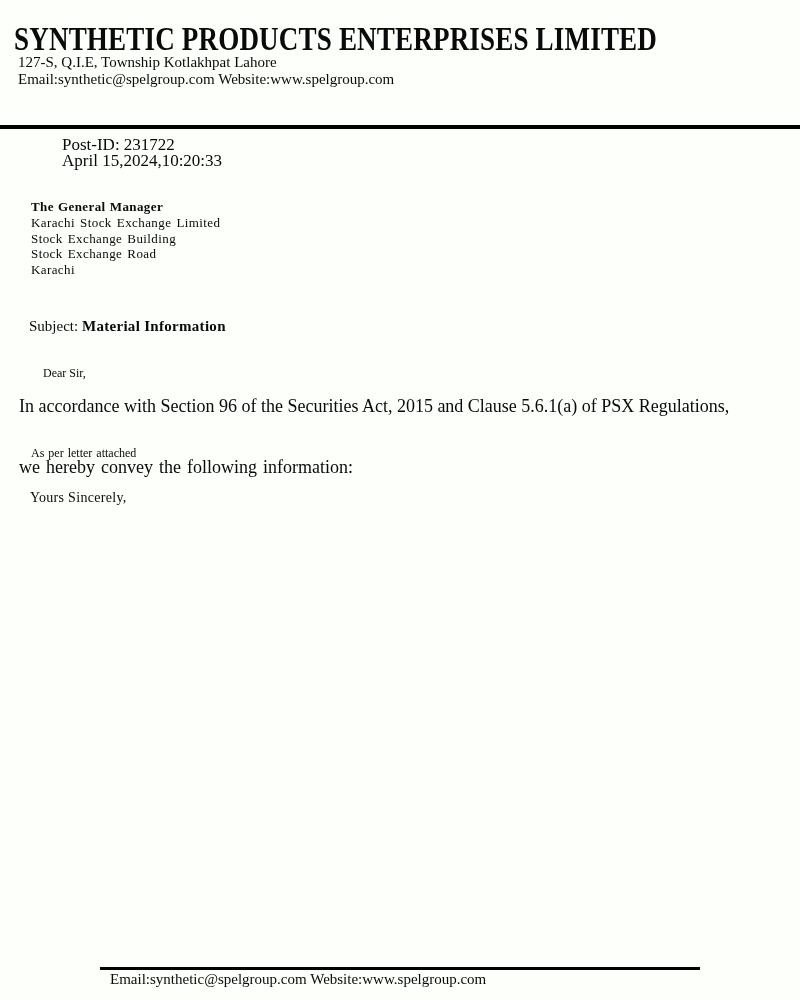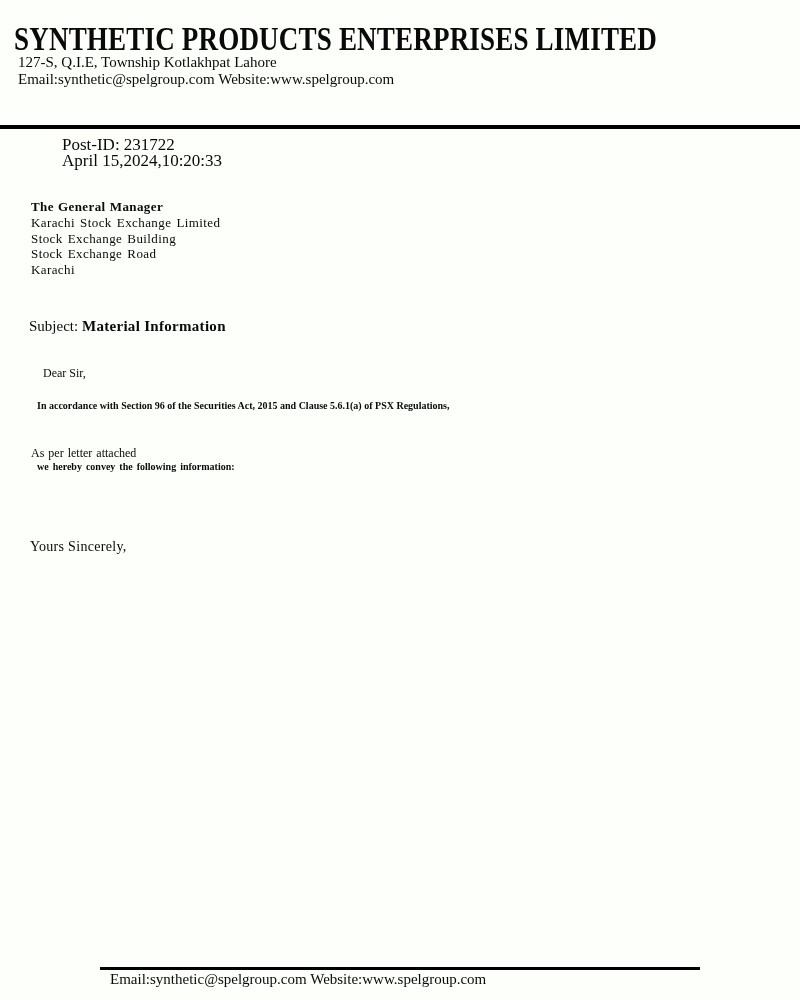--- a/index.html
+++ b/index.html
@@ -43,26 +43,26 @@
     letter-spacing: 0.4px; word-spacing: 1.5px;
   }
   .recipient-name { font-weight: bold; word-spacing: 0.5px; }
   .subject-line {
     left: 29px; top: 318px;
     font-size: 15px;
   }
   .subject-value { font-weight: bold; letter-spacing: 0.3px; }
   .salutation { left: 43px; top: 366px; font-size: 12px; }
   .paragraph {
-    left: 37px; top: 398px;
-    font-size: 10px; line-height: 16px; font-weight: bold;
+    left: 19px; top: 398px;
+    font-size: 18px; line-height: 16px;
   }
   .paragraph .line2 { word-spacing: 1.5px; margin-top: 45px; }
   .note { left: 31px; top: 446px; font-size: 12px; word-spacing: 1px; }
-  .closing { left: 30px; top: 539px; font-size: 14px; letter-spacing: 0.3px; text-align: center; }
+  .closing { left: 30px; top: 490px; font-size: 14px; letter-spacing: 0.3px; text-align: center; }
   .footer-rule {
     left: 100px; top: 967px; width: 600px; height: 3px;
     background: #000;
   }
   .footer-contact {
     left: 110px; top: 971px;
     font-size: 15px;
   }
 </style>
 </head>

